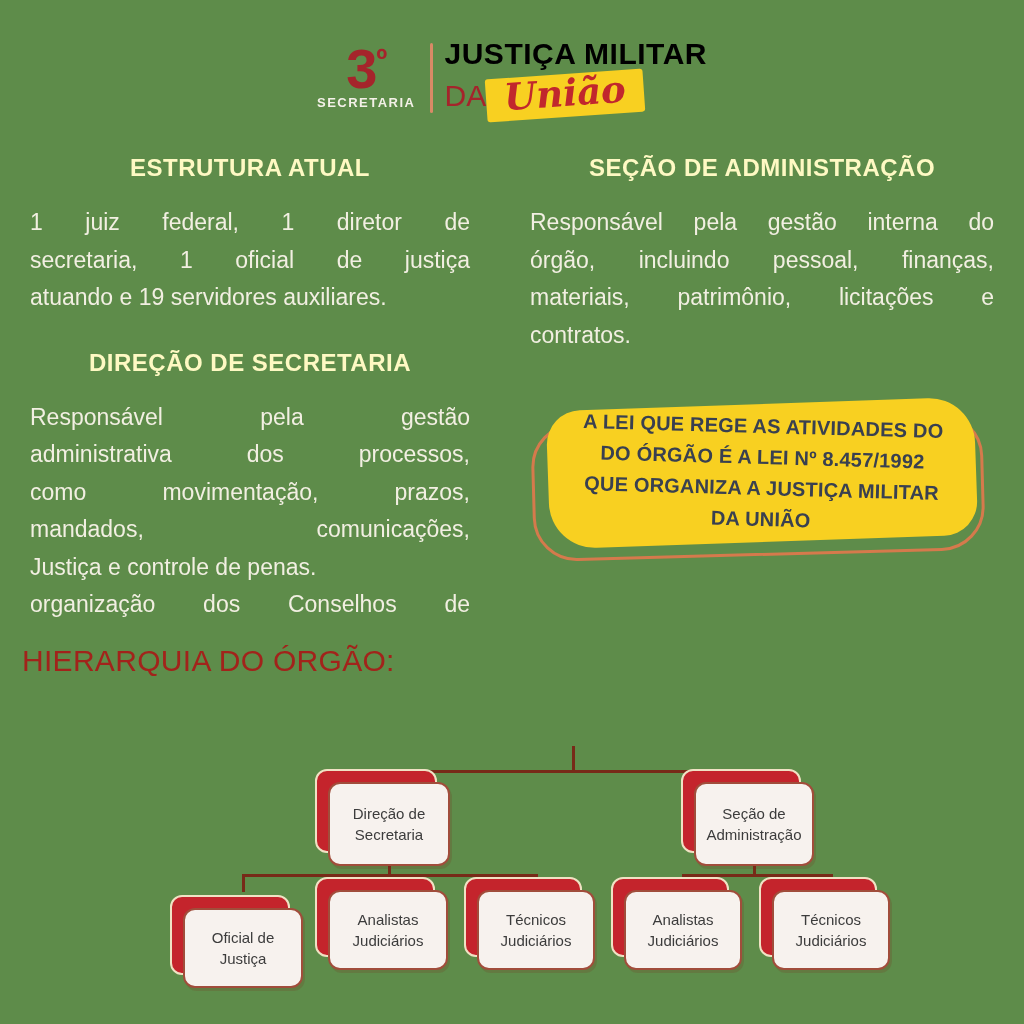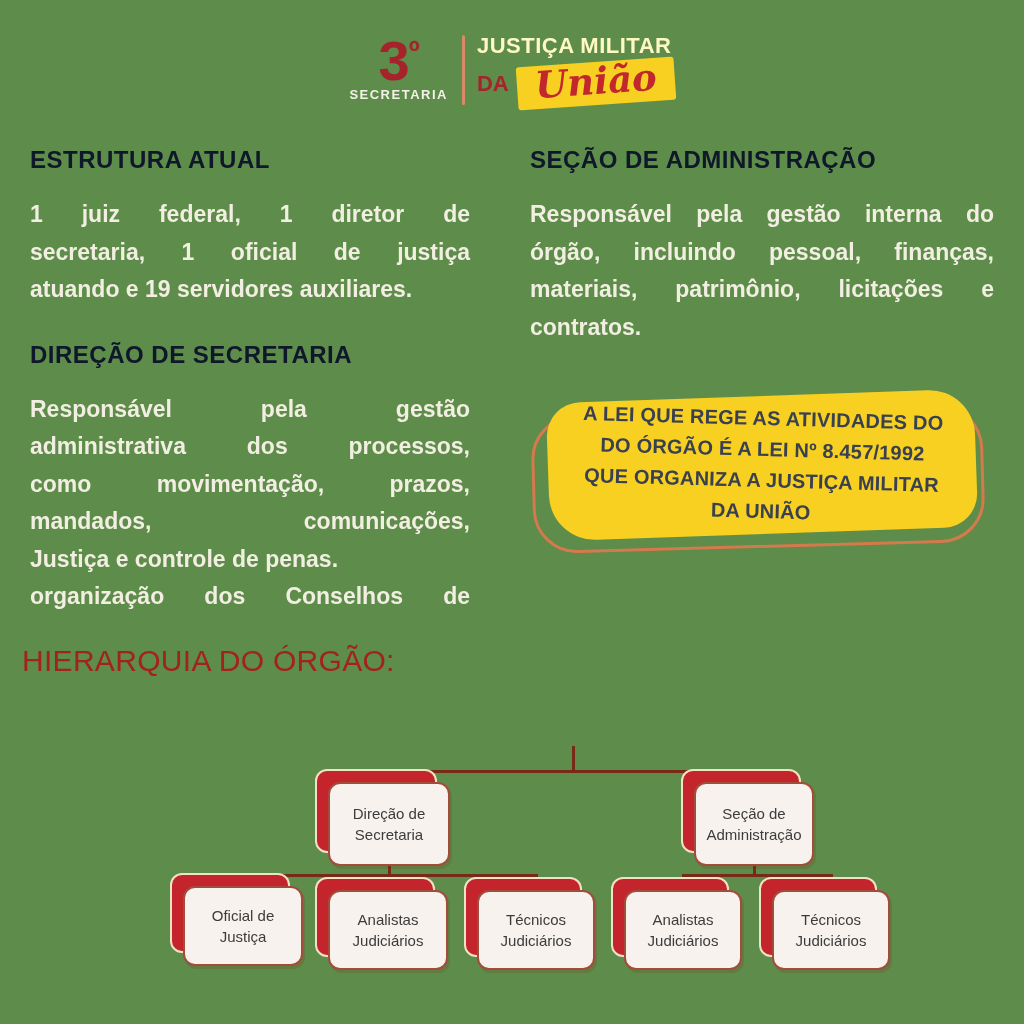--- a/index.html
+++ b/index.html
@@ -6,56 +6,56 @@
   body {
     width:1024px; height:1024px;
     position:relative; overflow:hidden;
     background:#5E8C4A;
     font-family:"Liberation Sans", sans-serif;
   }
 
   
   .header {
     display:flex; align-items:center; justify-content:center;
-    padding-top:22px; height:96px;
+    padding-top:30px; height:96px;
   }
   .ordinal-block { text-align:center; margin-right:10px; }
   .ordinal {
     font-size:56px; font-weight:800; color:#A5242B; line-height:0.82;
     letter-spacing:-1px;
   }
   .ordinal sup { font-size:30px; vertical-align:18px; }
   .ordinal-sub {
     font-size:13px; font-weight:800; color:#F4F1E8;
     letter-spacing:1.5px; margin-top:4px;
   }
   .header-divider { width:3px; height:70px; background:#D98A66; margin:0 12px 0 4px; border-radius:2px; }
   .title-block { line-height:1; }
-  .title-line1 { font-size:22px; font-weight:800; color:#fef9c3; letter-spacing:0.5px; }
+  .title-line1 { font-size:30px; font-weight:800; color:#000000; letter-spacing:0.5px; }
   .title-line2 { display:flex; align-items:center; margin-top:5px; }
-  .title-da { font-size:22px; font-weight:700; color:#A5242B; margin-right:8px; }
+  .title-da { font-size:30px; font-weight:400; color:#A5242B; }
   .title-highlight {
     background:#F8D021; padding:1px 18px 5px 18px;
     transform:rotate(-4deg); border-radius:3px;
   }
   .title-uniao {
     font-family:"DejaVu Serif", serif; font-style:italic; font-weight:bold;
     font-size:37px; color:#C1272D;
   }
 
   
   .content {
     display:grid; grid-template-columns:440px 464px; column-gap:60px;
     padding:0 0 0 30px; margin-top:28px;
   }
   .sec-heading {
-    font-size:24px; font-weight:800; color:#0f172a;
-    letter-spacing:0.5px; margin:0 0 22px 0;
-  }
-  .para { font-size:23px; line-height:37.5px; color:#F2EFE2;font-weight:bold; }
+    font-size:24px; font-weight:800; color:#fef9c3;
+    letter-spacing:0.5px; text-align:center; margin:0 0 22px 0;
+  }
+  .para { font-size:23px; line-height:37.5px; color:#F2EFE2; }
   .jline { text-align:justify; text-align-last:justify; white-space:nowrap; }
   .jlast { text-align-last:left; }
   .center-lines .jline { text-align-last:center; white-space:nowrap; }
   .heading2 { margin-top:32px; }
 
   
   .callout-wrap { position:relative; width:428px; height:138px; margin:50px auto 0 auto; }
   .callout-outline {
     position:absolute; left:-16px; top:14px; width:446px; height:132px;
     border:3px solid #D57A4C; border-radius:44px; transform:rotate(-1.6deg);
@@ -89,21 +89,21 @@
     position:absolute; inset:0; background:#F7F2EE;
     border:2px solid #A14D3B; border-radius:12px; box-sizing:border-box;
     display:flex; align-items:center; justify-content:center;
     text-align:center; font-size:15px; line-height:1.4; color:#3C3C3C;
     padding:4px; box-shadow:2px 3px 0 rgba(120,45,25,0.18);
   }
 
   .n-root { left:512px; top:668px; width:124px; height:80px; }
   .n-l2a  { left:328px; top:782px; width:122px; height:84px; }
   .n-l2b  { left:694px; top:782px; width:120px; height:84px; }
-  .n-l3a  { left:183px; top:886px; width:120px; height:80px; }
+  .n-l3a  { left:183px; top:908px; width:120px; height:80px; }
   .n-l3b  { left:328px; top:890px; width:120px; height:80px; }
   .n-l3c  { left:477px; top:890px; width:118px; height:80px; }
   .n-l3d  { left:624px; top:890px; width:118px; height:80px; }
   .n-l3e  { left:772px; top:890px; width:118px; height:80px; }
 
   .c-vroot { left:572px; top:746px; width:3px; height:26px; }
   .c-hl2   { left:388px; top:770px; width:368px; height:3px; }
   .c-vl2a  { left:388px; top:770px; width:3px; height:14px; }
   .c-vl2b  { left:753px; top:770px; width:3px; height:14px; }
   .c-vl2ad { left:388px; top:864px; width:3px; height:13px; }

